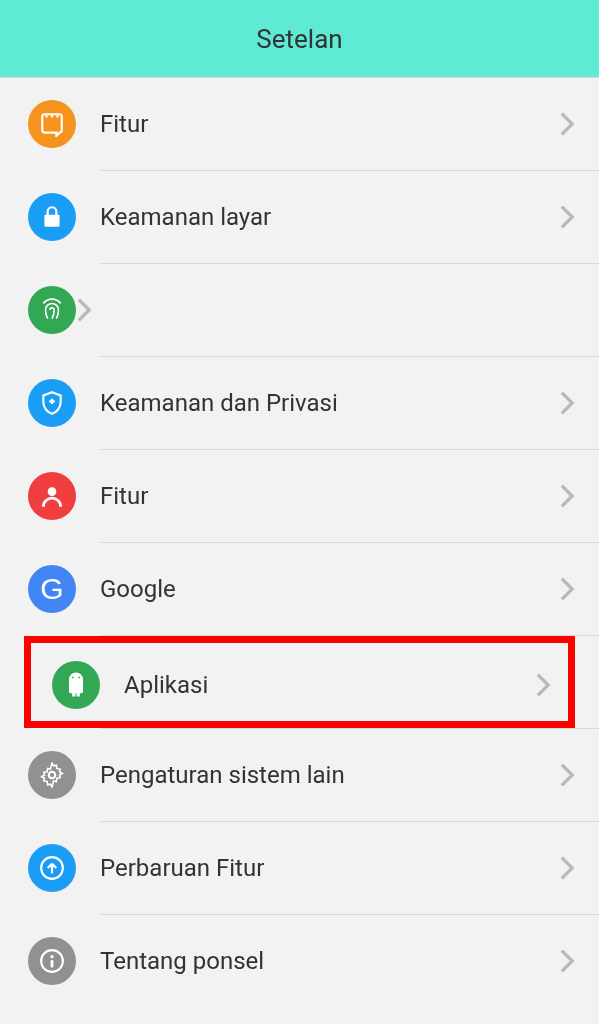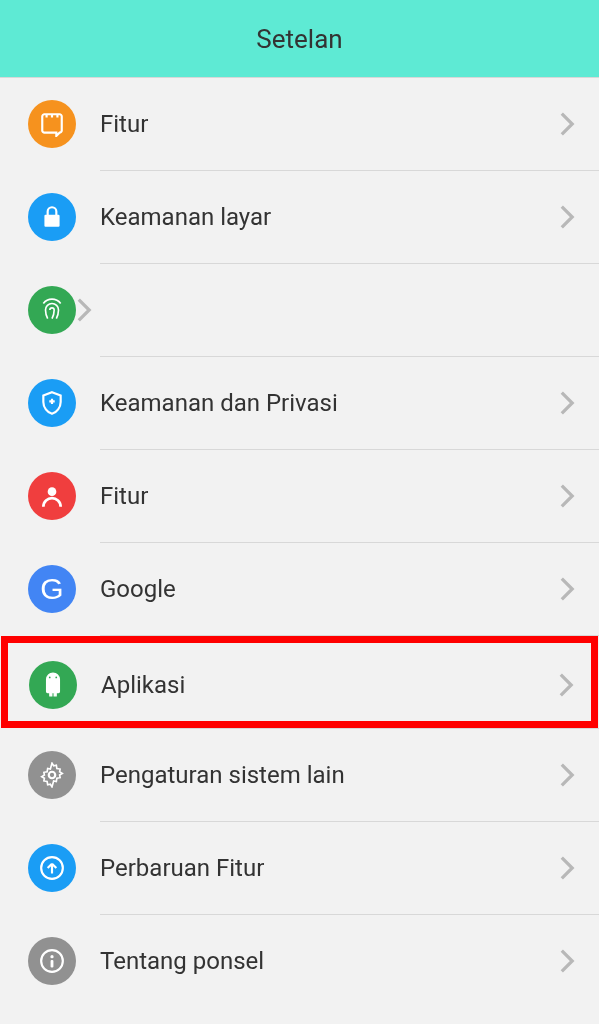--- a/index.html
+++ b/index.html
@@ -32,21 +32,21 @@
     }
     .list-item {
       display: flex;
       align-items: center;
       height: 92px;
       padding: 0 24px 0 28px;
       position: relative;
     }
     .list-item.highlighted {
       border: 7px solid #ff0000;
-      margin: 0 1px;
+      margin: 0 24px;
       padding: 6px 17px 0 21px;
     }
     .icon-circle {
       width: 48px;
       height: 48px;
       border-radius: 50%;
       display: flex;
       align-items: center;
       justify-content: center;
       flex-shrink: 0;

